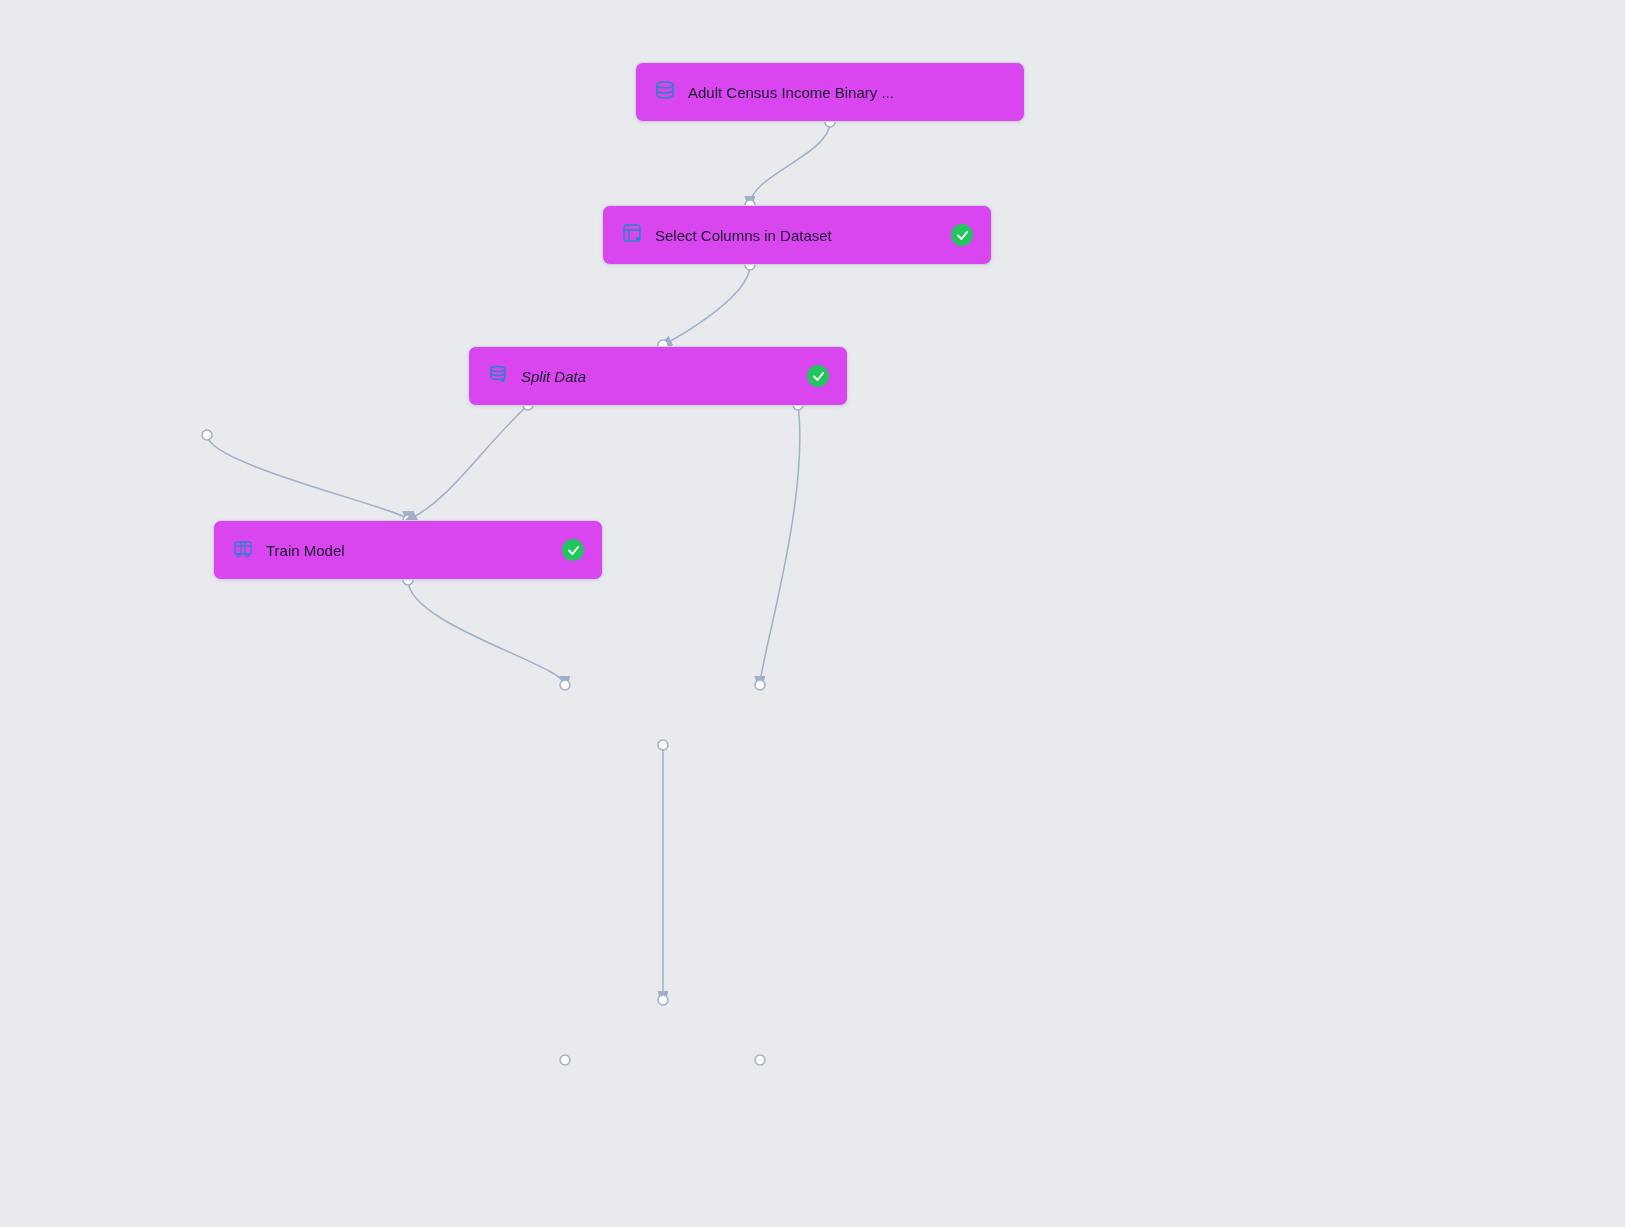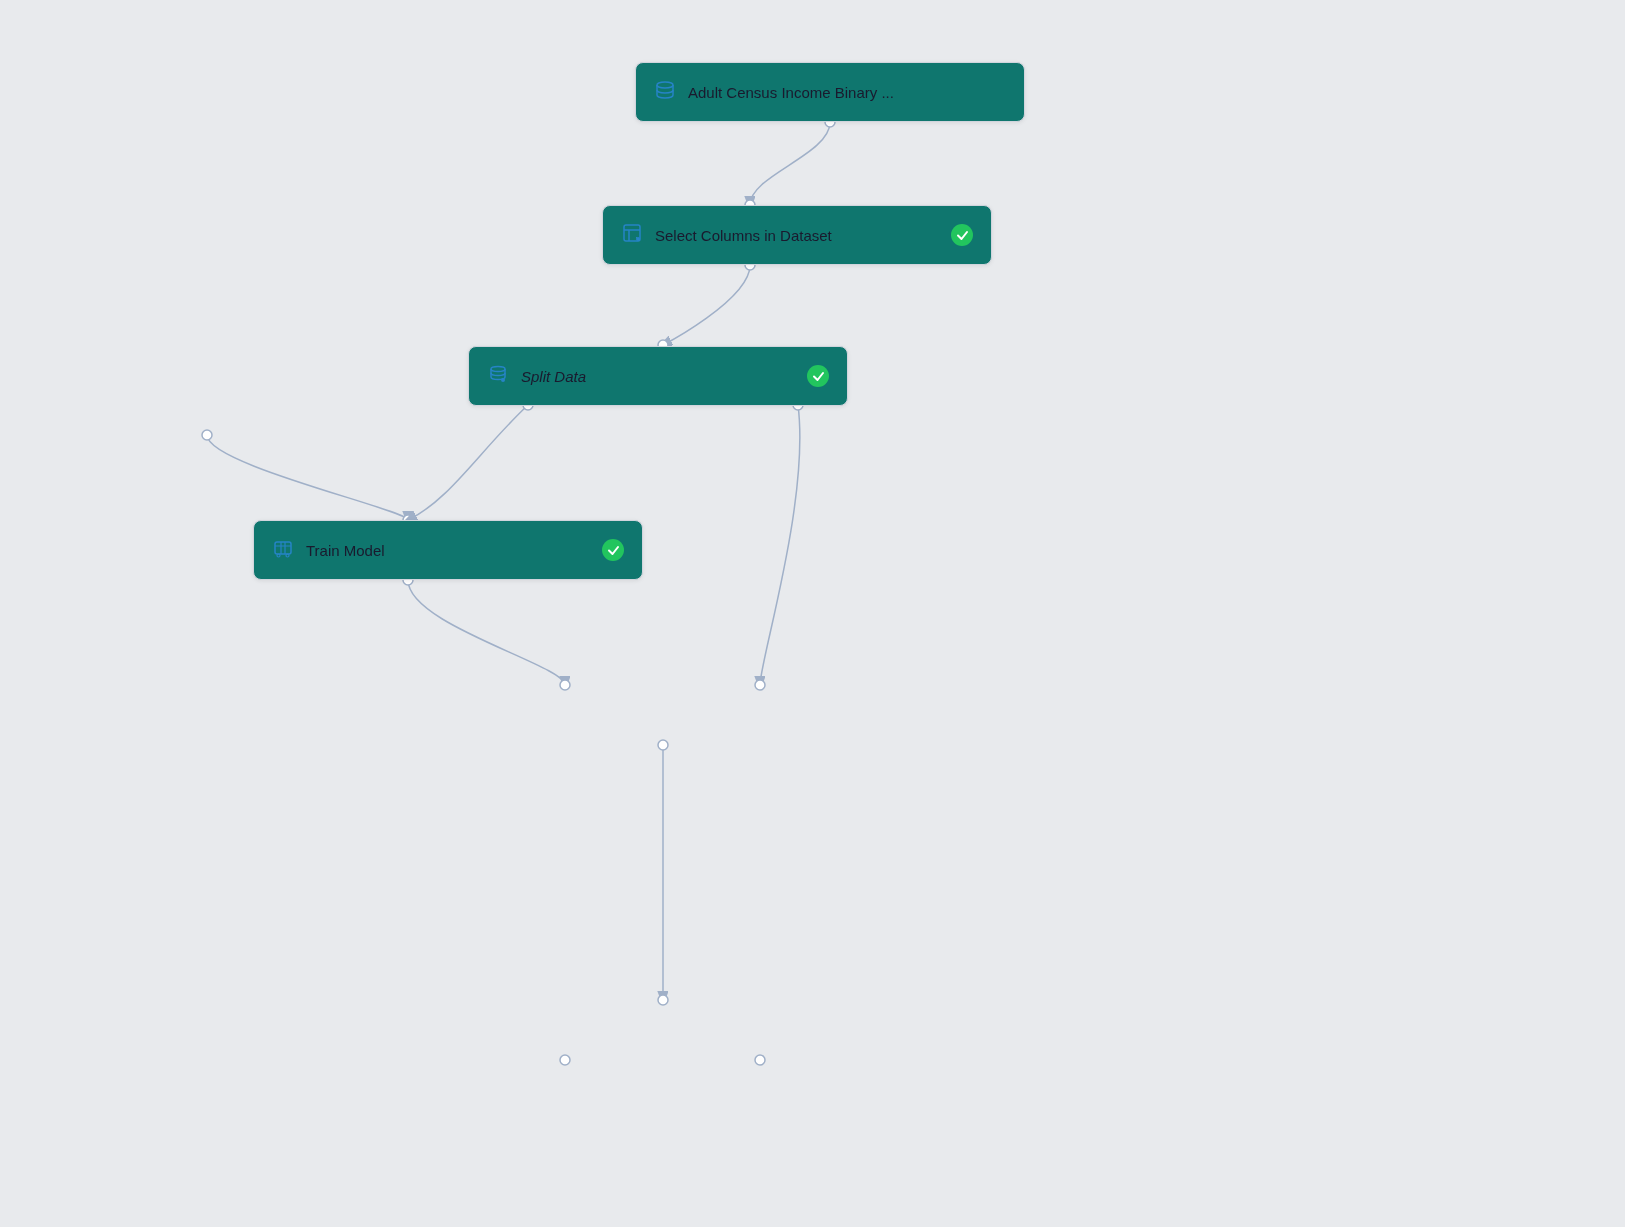--- a/index.html
+++ b/index.html
@@ -14,21 +14,21 @@
     }
 
     .canvas {
       position: absolute;
       top: 0; left: 0;
       width: 100%; height: 100%;
     }
 
     .node {
       position: absolute;
-      background: #0f766e;
+      background: #d946ef;
       border: 1px solid #d0d5dd;
       border-radius: 8px;
       display: flex;
       align-items: center;
       padding: 0 18px;
       gap: 12px;
       box-shadow: 0 1px 4px rgba(0,0,0,0.08);
       cursor: pointer;
       height: 60px;
     }
@@ -167,21 +167,21 @@
       </svg>
     </span>
     <span class="node-label">Split Data</span>
     <div class="check-badge">
       <svg viewBox="0 0 13 13" fill="none">
           <path d="M2 6.5L5.5 10L11 3" stroke="white" stroke-width="2" stroke-linecap="round" stroke-linejoin="round"></path>
         </svg>
     </div>
   </div>
 
-  <div class="node" style="left:213px; top:520px; width:390px;margin-left:40px;">
+  <div class="node" style="left:213px; top:520px; width:390px;">
     <span class="node-icon">
       <svg width="22" height="22" viewBox="0 0 22 22" fill="none">
         <rect x="3" y="5" width="16" height="12" rx="2" stroke="#2684c6" stroke-width="1.5"></rect>
         <path d="M3 9h16M9 5v12M13 5v12" stroke="#2684c6" stroke-width="1.2"></path>
         <circle cx="6.5" cy="18.5" r="1.5" stroke="#2684c6" stroke-width="1.2"></circle>
         <circle cx="15.5" cy="18.5" r="1.5" stroke="#2684c6" stroke-width="1.2"></circle>
       </svg>
     </span>
     <span class="node-label">Train Model</span>
     <div class="check-badge">

